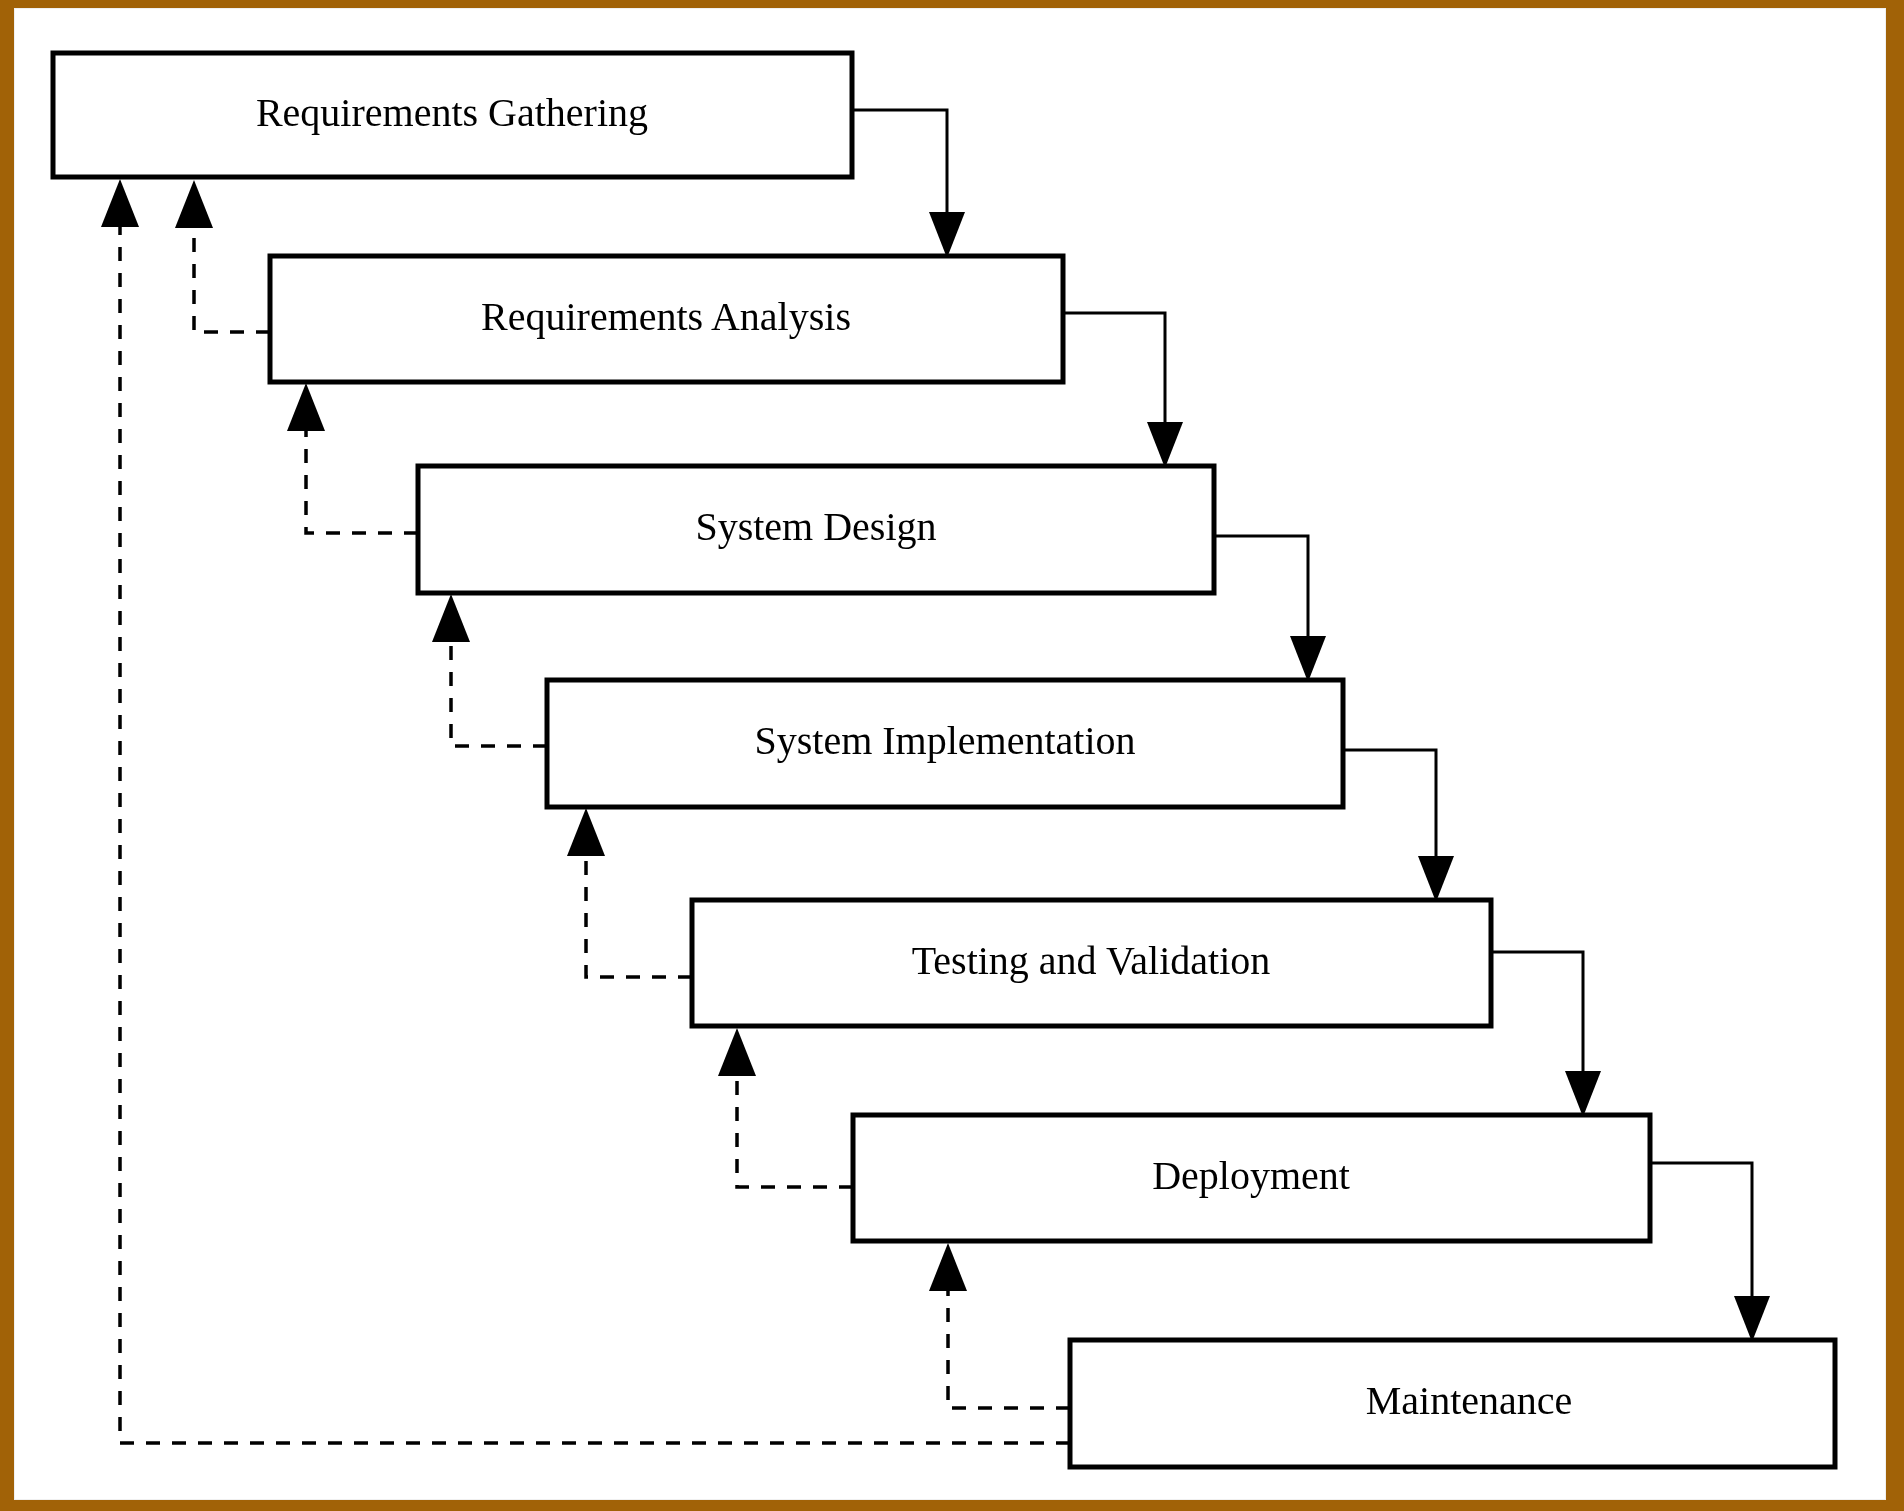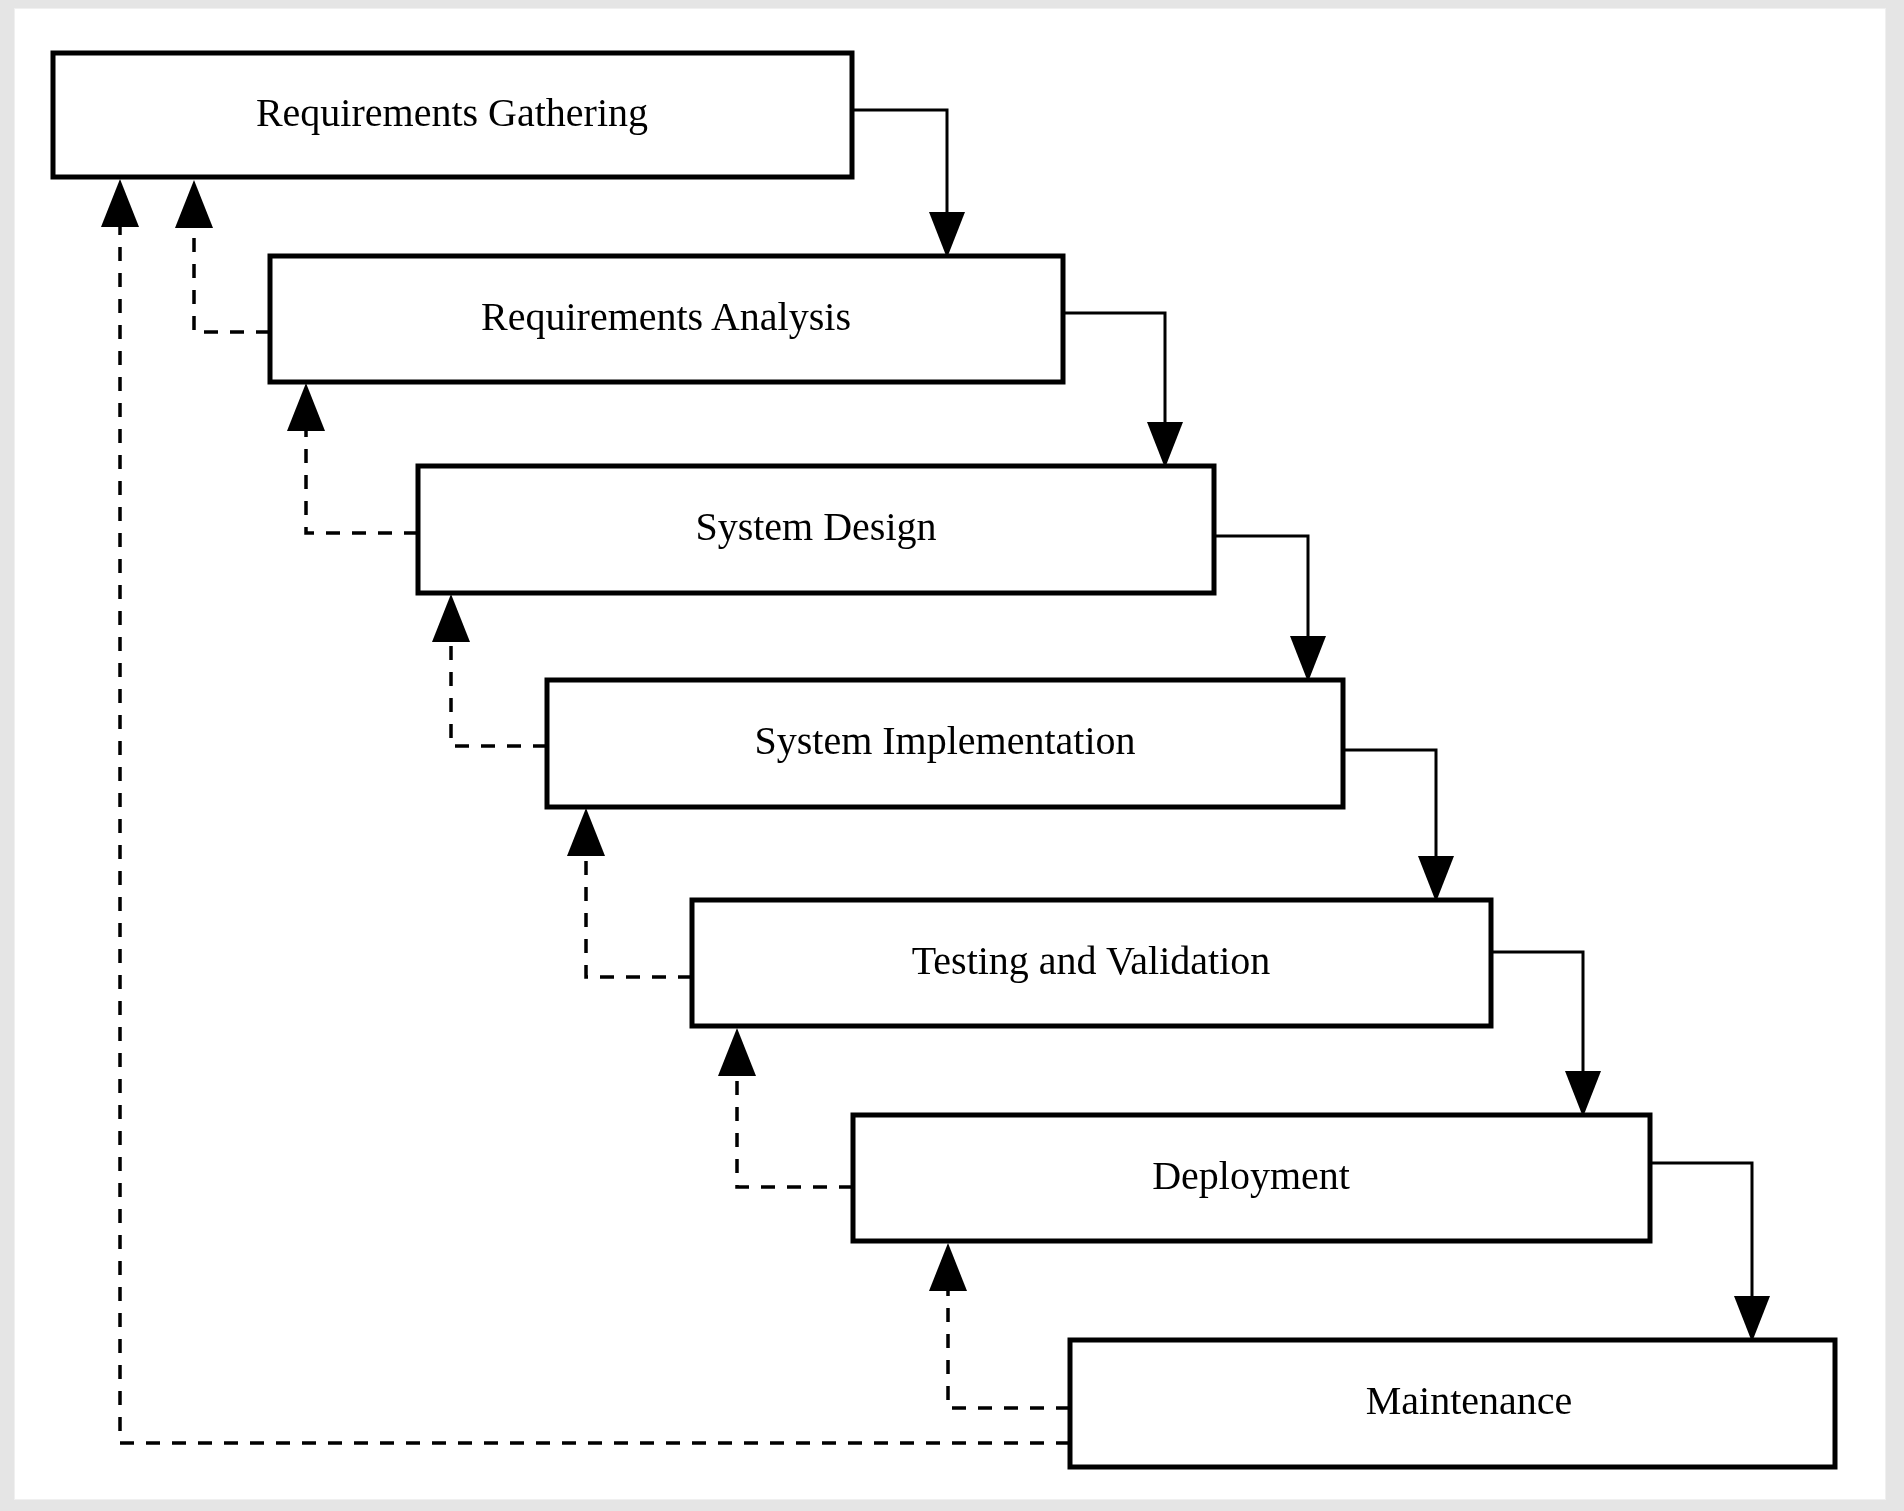--- a/index.html
+++ b/index.html
@@ -7,21 +7,21 @@
     padding: 0;
     background: #ffffff;
   }
   body {
     font-family: "Liberation Serif", serif;
   }
   #canvas {
     position: relative;
     width: 1904px;
     height: 1511px;
-    background: #e5e5e5;
+    background: #a16207;
     overflow: hidden;
   }
   #frame {
     position: absolute;
     left: 14px;
     top: 8px;
     width: 1872px;
     height: 1492px;
     border: 1px solid #f0f0f0;
     box-sizing: border-box;

